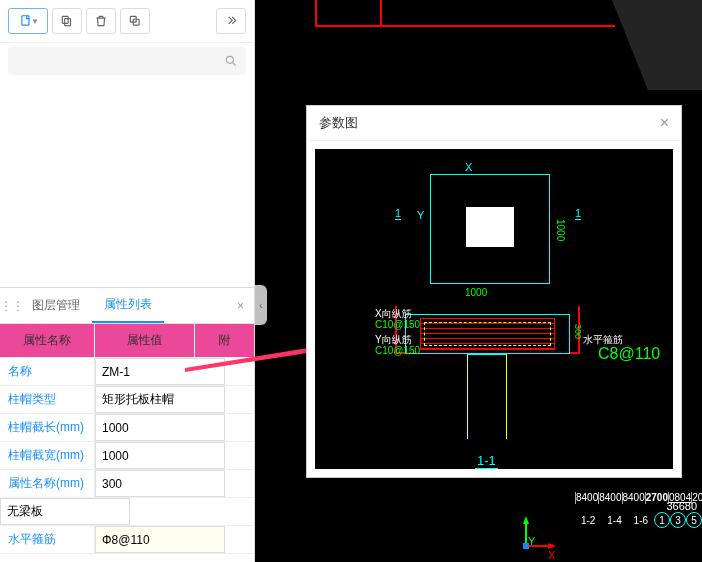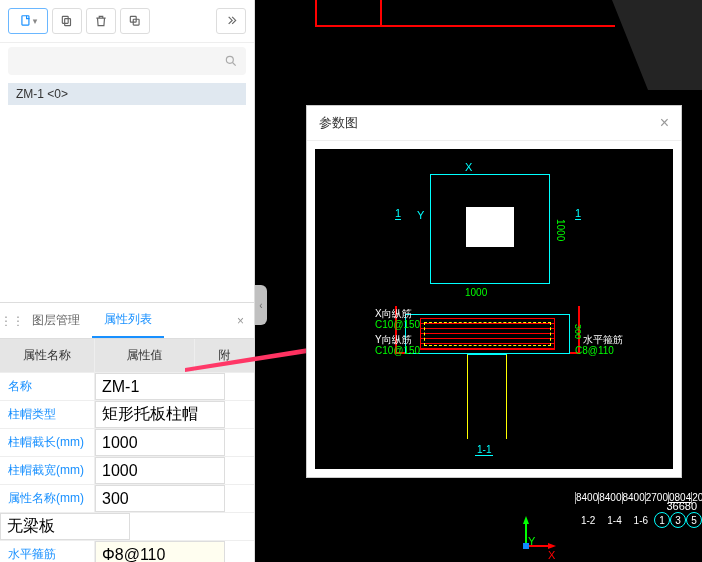--- a/index.html
+++ b/index.html
@@ -19,31 +19,31 @@
   .searchbox svg { width: 14px; height: 14px; fill: #aaa; }
   
   .tag { display: inline-block; background: #e0e8f0; padding: 4px 8px; margin: 0 8px 8px; font-size: 12px; color: #333; }
   
   .tabs { display: flex; border-top: 1px solid #ddd; border-bottom: 1px solid #ddd; align-items: center; }
   .drag-handle { width: 20px; text-align: center; color: #999; cursor: move; }
   .tab { padding: 8px 12px; color: #666; cursor: pointer; }
   .tab.active { color: #1890ff; border-bottom: 2px solid #1890ff; }
   .tab-close { margin-left: auto; padding: 0 10px; color: #999; cursor: pointer; }
   
-  .prop-header { display: flex; background: #e5e5e5; border-bottom: 1px solid #eee; }
+  .prop-header { display: flex; background: #ec4899; border-bottom: 1px solid #eee; }
   .prop-header > div { padding: 8px; font-size: 12px; color: #333; }
   .col-name { width: 95px; border-right: 1px solid #eee; text-align: center; }
   .col-val { width: 100px; border-right: 1px solid #eee; text-align: center; }
   .col-attach { flex: 1; text-align: center; }
   
   .prop-rows { overflow-y: auto; flex: 1; }
   .prop-row { display: flex; border-bottom: 1px solid #eee; height: 28px; align-items: flex-end; }
   .prop-row .pname { width: 95px; padding: 0 8px; color: #1890ff; font-size: 12px; border-right: 1px solid #eee; height: 100%; display: flex; align-items: center; }
   .prop-row .pval { width: 130px; height: 100%; }
-  .prop-row .pval input { width: 100%; height: 100%; border: 1px solid #ddd; padding: 0 6px; font-size: 16px; background: #fff; }
+  .prop-row .pval input { width: 100%; height: 100%; border: 1px solid #ddd; padding: 0 6px; font-size: 12px; background: #fff; }
   .prop-row .pval.hl input { background: #fffef0; }
   
   .canvas { flex: 1; background: #000; position: relative; overflow: hidden; }
   
   .red-lines { position: absolute; top: 0; left: 0; width: 100%; height: 60px; }
   .red-lines .rl1 { position: absolute; left: 60px; top: 0; width: 2px; height: 25px; background: #f00; }
   .red-lines .rl2 { position: absolute; left: 60px; top: 25px; width: 300px; height: 2px; background: #f00; }
   .red-lines .rl3 { position: absolute; left: 125px; top: 0; width: 2px; height: 25px; background: #f00; }
   
   .gray-shape { position: absolute; right: 0; top: 0; width: 90px; height: 90px; background: #333; clip-path: polygon(0 0, 100% 0, 100% 100%, 40% 100%); opacity: 0.7; }
@@ -71,23 +71,23 @@
   .d-sect .wing-r { position: absolute; right: -10px; top: -8px; width: 10px; height: 48px; border-right: 2px solid #f00; border-bottom: 2px solid #f00; }
   .d-sect .hatch { position: absolute; left: 15px; top: 4px; width: 135px; height: 32px; background: repeating-linear-gradient(0deg, #f00 0, #f00 1px, transparent 1px, transparent 5px); border: 1px solid #f00; }
   .d-sect .hatch::after { content: ""; position: absolute; inset: 3px; border: 1px dashed #ff0; }
   .d-col { position: absolute; left: 152px; top: 205px; width: 40px; height: 85px; background: #000; border-top: 1px solid #0ff; border-left: 1px solid #ff0; border-right: 1px solid #ff0; }
   
   .d-lbl-xrebar { position: absolute; left: 60px; top: 158px; color: #fff; font-size: 10px; }
   .d-lbl-xrebar2 { position: absolute; left: 60px; top: 170px; color: #0f0; font-size: 10px; }
   .d-lbl-yrebar { position: absolute; left: 60px; top: 184px; color: #fff; font-size: 10px; }
   .d-lbl-yrebar2 { position: absolute; left: 60px; top: 196px; color: #0f0; font-size: 10px; }
   .d-lbl-hstir { position: absolute; left: 268px; top: 184px; color: #fff; font-size: 10px; }
-  .d-lbl-hstir2 { position: absolute; left: 260px; top: 196px; color: #0f0; font-size: 10px; }
+  .d-lbl-hstir2 { position: absolute; left: 283px; top: 196px; color: #0f0; font-size: 16px; }
   .d-300 { position: absolute; left: 258px; top: 175px; color: #0f0; font-size: 9px; writing-mode: vertical-rl; }
-  .d-sectlbl { position: absolute; left: 160px; top: 295px; color: #0ff; font-size: 10px; border-bottom: 1px solid #0ff; padding: 0 2px; }
+  .d-sectlbl { position: absolute; left: 160px; top: 304px; color: #0ff; font-size: 13px; border-bottom: 1px solid #0ff; padding: 0 2px; }
   
   .callout-arrow { position: absolute; z-index: 50; pointer-events: none; }
   
   .ruler { position: absolute; bottom: 30px; left: 320px; right: 0; height: 40px; color: #fff; font-size: 10px; }
   .ruler .tickrow { position: absolute; top: 0; left: 0; right: 0; display: flex; }
   .ruler .tick { position: relative; height: 12px; text-align: center; color: #fff; border-left: 1px solid #aaa; }
   .ruler .big { position: absolute; right: 5px; top: 8px; color: #fff; font-size: 11px; }
   .ruler .labelrow { position: absolute; top: 20px; left: 0; right: 0; display: flex; }
   .ruler .lbl { text-align: center; color: #fff; display: flex; align-items: center; gap: 4px; justify-content: center; }
   .ruler .circ { display: inline-flex; width: 16px; height: 16px; border: 1px solid #0ff; border-radius: 50%; align-items: center; justify-content: center; font-size: 10px; background: #000; }
@@ -134,21 +134,20 @@
             <path d="M8 5l6 6-6 6M14 5l6 6-6 6"></path>
           </svg>
       </div>
     </div>
     <div class="searchbox">
       <svg viewBox="0 0 24 24">
           <circle cx="10" cy="10" r="6" fill="none" stroke="#aaa" stroke-width="2"></circle>
           <path d="M15 15l5 5" stroke="#aaa" stroke-width="2"></path>
         </svg>
     </div>
-    <span class="tag">ZM-1 &lt;0&gt;</span>
     <div style="flex:1"></div>
     <div class="tabs">
       <div class="drag-handle">⋮⋮</div>
       <div class="tab">图层管理</div>
       <div class="tab active">属性列表</div>
       <div class="tab-close">×</div>
     </div>
     <div class="prop-header">
       <div class="col-name">属性名称</div>
       <div class="col-val">属性值</div>
@@ -191,21 +190,21 @@
         <div class="rl2"></div>
         <div class="rl3"></div>
     </div>
     <div class="gray-shape"></div>
 
     <div class="ruler">
       <div class="tickrow" id="tickrow">
           <div class="tick" style="width: 66px;">8400</div>
           <div class="tick" style="width: 66px;">8400</div>
           <div class="tick" style="width: 66px;">8400</div>
-          <div class="tick" style="width: 66px;">2700</div>
+          <div class="tick" style="width: 66px; font-weight: bold;">2700</div>
           <div class="tick" style="width: 66px; text-decoration: underline;">0804</div>
           <div class="tick" style="width: 66px;">207</div>
         </div>
       <div class="big">36680</div>
       <div class="labelrow" id="labelrow">
           <div class="lbl" style="width: 88px;">1-2</div>
           <div class="lbl" style="width: 88px;">1-4</div>
           <div class="lbl" style="width: 88px;">1-6</div>
           <div class="lbl" style="width: 40px;">
             <span class="circ">1</span>

